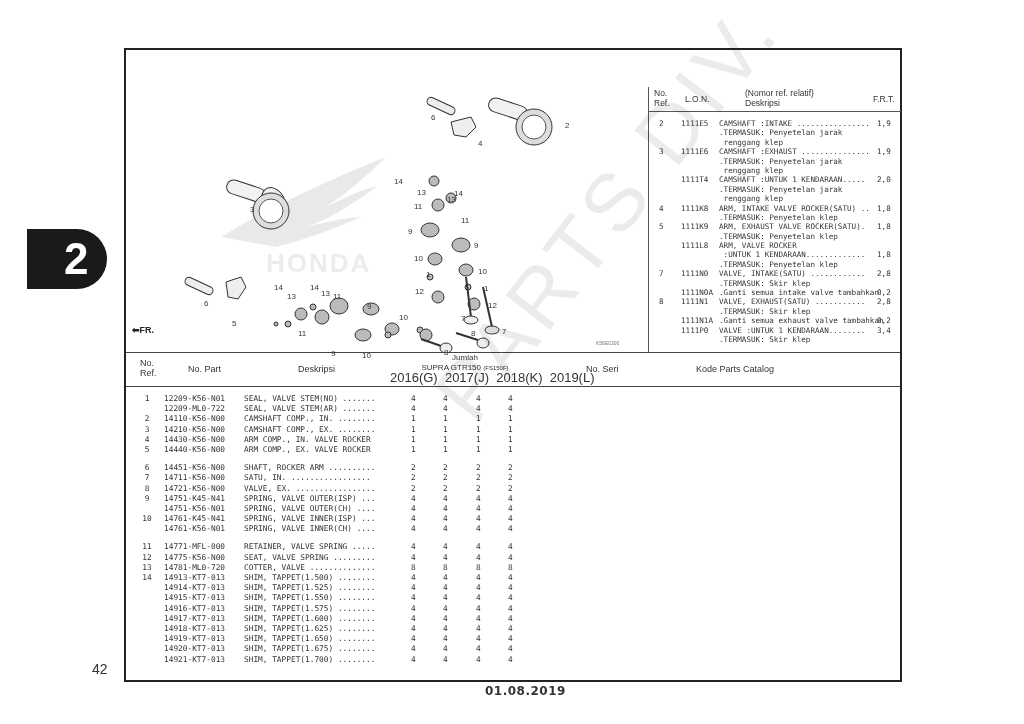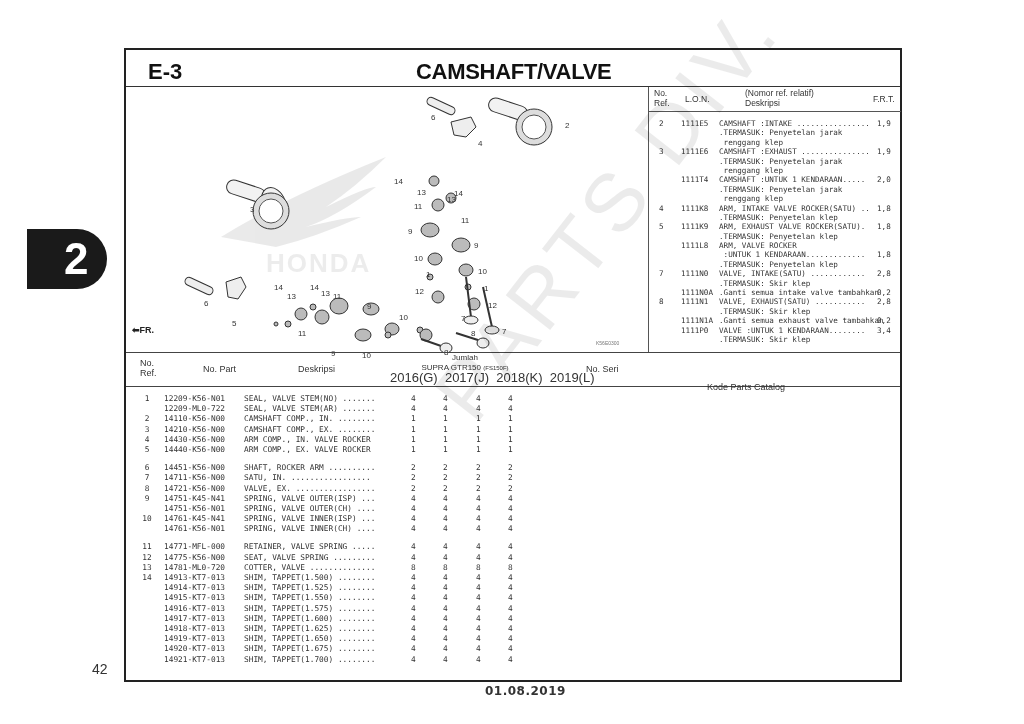--- a/index.html
+++ b/index.html
@@ -93,24 +93,20 @@
 <body>
 
 <div class="section-tab">
   <span>2</span>
 </div>
 
 <div class="page-number">42</div>
 <div class="page-date">01.08.2019</div>
 
 <div class="frame">
-  <div class="title-bar">
-    <div class="code">E-3</div>
-    <div class="title">CAMSHAFT/VALVE</div>
-  </div>
 
   <div class="diagram">
     <svg width="522" height="265" viewBox="0 0 522 265">
 
       <g opacity="0.18" fill="#888">
         <path d="M95 150 Q 160 110 260 70 Q 230 100 200 120 Q 240 100 250 100 Q 210 130 180 140 Q 220 130 235 130 Q 190 150 150 160 Z"></path>
         <text x="140" y="185" font-size="26" font-weight="bold" fill="#999" font-family="Liberation Sans, sans-serif" letter-spacing="2">HONDA</text>
       </g>
 
       <g stroke="#333" fill="#f2f2f2" stroke-width="1">
@@ -247,29 +243,29 @@
         <div class="frt-row"><span class="r-no">8</span><span class="r-lon">1111N1</span><span class="r-desc">VALVE, EXHAUST(SATU) ...........</span><span class="r-val">2,8</span></div>
         <div class="frt-row"><span class="r-no"></span><span class="r-lon"></span><span class="r-desc">.TERMASUK: Skir klep</span><span class="r-val"></span></div>
         <div class="frt-row"><span class="r-no"></span><span class="r-lon">1111N1A</span><span class="r-desc">.Ganti semua exhaust valve tambahkan</span><span class="r-val">0,2</span></div>
         <div class="frt-row"><span class="r-no"></span><span class="r-lon">1111P0</span><span class="r-desc">VALVE :UNTUK 1 KENDARAAN........</span><span class="r-val">3,4</span></div>
         <div class="frt-row"><span class="r-no"></span><span class="r-lon"></span><span class="r-desc">.TERMASUK: Skir klep</span><span class="r-val"></span></div>
       </div>
   </div>
 
   <div class="parts-head">
     <div class="ph" style="left:14px;top:5px;line-height:10px;width:20px;">No. Ref.</div>
-    <div class="ph" style="left:62px;top:11px;margin-left:15px;">No. Part</div>
+    <div class="ph" style="left:62px;top:11px;">No. Part</div>
     <div class="ph" style="left:172px;top:11px;">Deskripsi</div>
     <div class="ph" style="left:264px;top:0px;width:150px;text-align:center;font-size:8px;line-height:10px;">
       <div>Jumlah</div>
       <div><span>SUPRA GTR150</span> <span style="font-size:6px;">(FS150F)</span></div>
       <div style="white-space:pre;font-size:13px;">2016(G)  2017(J)  2018(K)  2019(L)</div>
     </div>
     <div class="ph" style="left:460px;top:11px;">No. Seri</div>
-    <div class="ph" style="left:570px;top:29px;margin-left:11px;">Kode Parts Catalog</div>
+    <div class="ph" style="left:570px;top:11px;">Kode Parts Catalog</div>
   </div>
 
   <div class="parts-body" id="parts-body">
       <div class="p-row"><span class="c-ref">1</span><span class="c-part">12209-K56-N01</span><span class="c-desc">SEAL, VALVE STEM(NO) .......</span><span class="c-q1">4</span><span class="c-q2">4</span><span class="c-q3">4</span><span class="c-q4">4</span></div>
       <div class="p-row"><span class="c-ref"></span><span class="c-part">12209-ML0-722</span><span class="c-desc">SEAL, VALVE STEM(AR) .......</span><span class="c-q1">4</span><span class="c-q2">4</span><span class="c-q3">4</span><span class="c-q4">4</span></div>
       <div class="p-row"><span class="c-ref">2</span><span class="c-part">14110-K56-N00</span><span class="c-desc">CAMSHAFT COMP., IN. ........</span><span class="c-q1">1</span><span class="c-q2">1</span><span class="c-q3">1</span><span class="c-q4">1</span></div>
       <div class="p-row"><span class="c-ref">3</span><span class="c-part">14210-K56-N00</span><span class="c-desc">CAMSHAFT COMP., EX. ........</span><span class="c-q1">1</span><span class="c-q2">1</span><span class="c-q3">1</span><span class="c-q4">1</span></div>
       <div class="p-row"><span class="c-ref">4</span><span class="c-part">14430-K56-N00</span><span class="c-desc">ARM COMP., IN. VALVE ROCKER</span><span class="c-q1">1</span><span class="c-q2">1</span><span class="c-q3">1</span><span class="c-q4">1</span></div>
       <div class="p-row"><span class="c-ref">5</span><span class="c-part">14440-K56-N00</span><span class="c-desc">ARM COMP., EX. VALVE ROCKER</span><span class="c-q1">1</span><span class="c-q2">1</span><span class="c-q3">1</span><span class="c-q4">1</span></div>
       <div class="p-row gap"><span class="c-ref">6</span><span class="c-part">14451-K56-N00</span><span class="c-desc">SHAFT, ROCKER ARM ..........</span><span class="c-q1">2</span><span class="c-q2">2</span><span class="c-q3">2</span><span class="c-q4">2</span></div>

